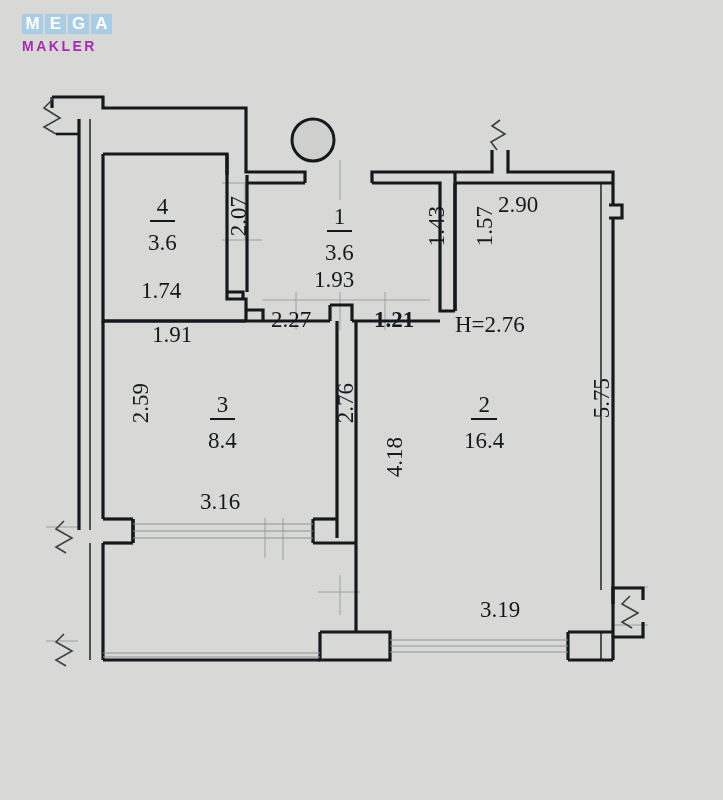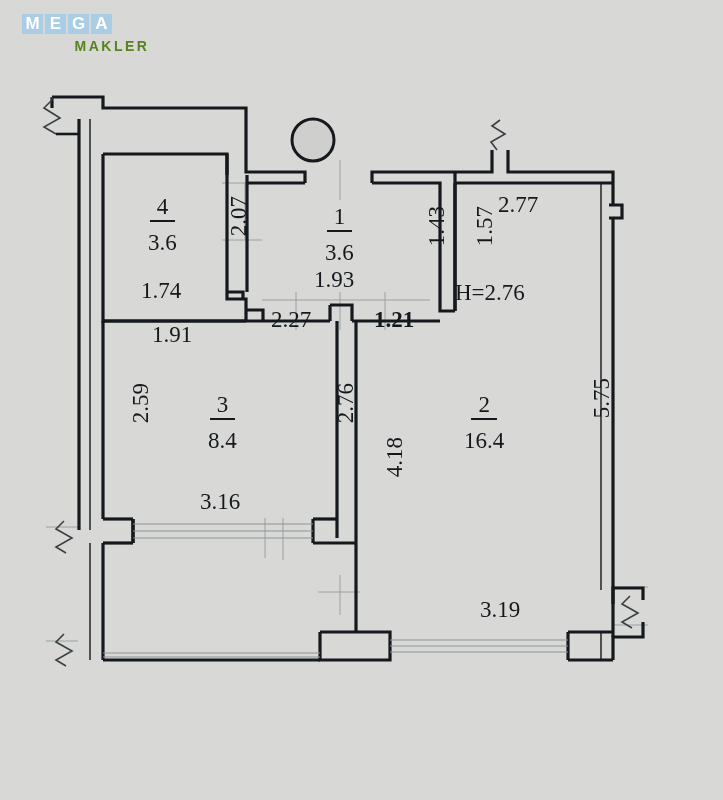--- a/index.html
+++ b/index.html
@@ -47,27 +47,26 @@
     color: #ffffff;
     font-family: "Liberation Sans", sans-serif;
     font-size: 17px;
     font-weight: bold;
     line-height: 20px;
     text-align: center;
     letter-spacing: 0px;
   }
   #wm-makler {
     margin-top: 4px;
-    color: #4d7c0f;
+    color: #a21caf;
     font-family: "Liberation Sans", sans-serif;
     font-size: 14px;
     font-weight: bold;
     letter-spacing: 2.5px;
     opacity: 0.92;
-    text-align: center;
   }
   .lbl {
     position: absolute;
     font-family: "Liberation Serif", serif;
     color: #15181c;
     white-space: nowrap;
     user-select: none;
   }
   .dim {
     font-size: 23px;
@@ -256,22 +255,22 @@
   <div class="lbl room-tag" style="left:464px; top:393px;">
     <span class="rt-num">2</span>
     <span class="rt-area">16.4</span>
   </div>
 
   <div class="lbl dim" style="left:141px; top:278px;">1.74</div>
   <div class="lbl dim" style="left:152px; top:322px;">1.91</div>
   <div class="lbl dim" style="left:314px; top:267px;">1.93</div>
   <div class="lbl dim" style="left:271px; top:307px;">2.27</div>
   <div class="lbl dim" style="left:374px; top:307px;font-weight:bold;">1.21</div>
-  <div class="lbl dim" style="left:498px; top:192px;">2.77</div>
-  <div class="lbl dim" style="left:455px; top:280px;">H=2.76</div>
+  <div class="lbl dim" style="left:498px; top:192px;">2.90</div>
+  <div class="lbl dim" style="left:455px; top:312px;">H=2.76</div>
   <div class="lbl dim" style="left:200px; top:489px;">3.16</div>
   <div class="lbl dim" style="left:452px; top:597px;margin-left:28px;">3.19</div>
 
   <div class="lbl dim-v" style="left:226px; top:196px; transform: rotate(-90deg) translate(-100%, 0);">2.07</div>
 
   <div class="lbl dim-v" style="left:424px; top:206px; transform: rotate(-90deg) translate(-100%, 0);">1.43</div>
 
   <div class="lbl dim-v" style="left:472px; top:206px; transform: rotate(-90deg) translate(-100%, 0);">1.57</div>
 
   <div class="lbl dim-v" style="left:589px; top:378px; transform: rotate(-90deg) translate(-100%, 0);">5.75</div>

